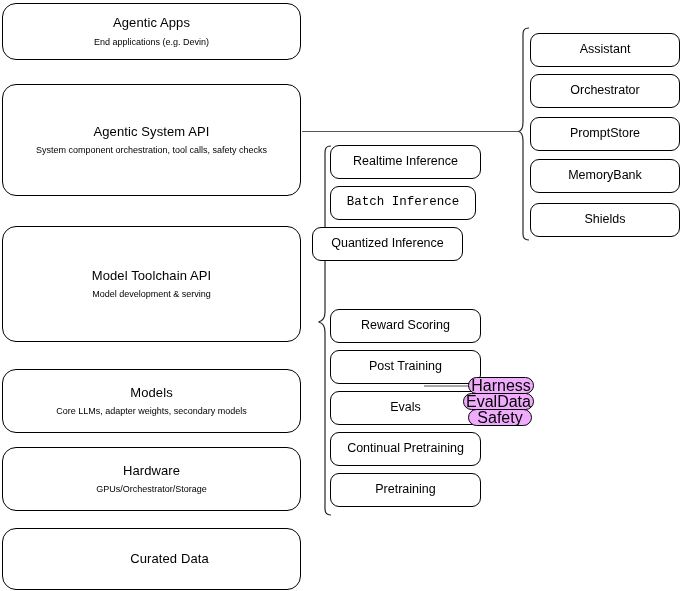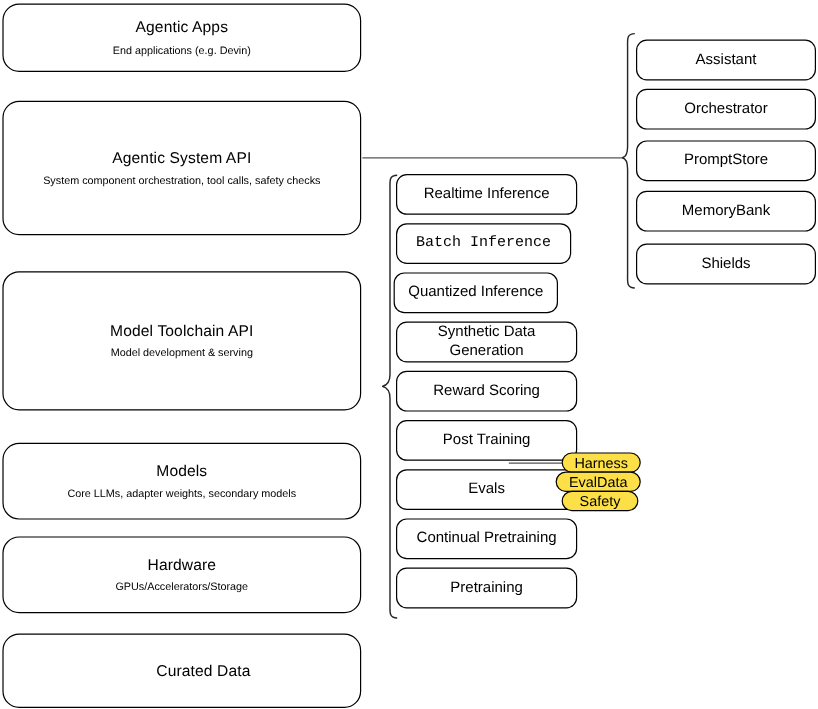--- a/index.html
+++ b/index.html
@@ -57,26 +57,26 @@
     height: 34px;
     padding: 0 6px;
   }
 
   
   .pill {
     position: absolute;
     box-sizing: border-box;
     border: 1px solid #000000;
     border-radius: 11px;
-    background: #fde047;
+    background: #f0abfc;
     height: 17px;
     display: flex;
     align-items: center;
     justify-content: center;
-    font-size: 12px;
+    font-size: 16px;
     line-height: 1;
     white-space: nowrap;
   }
 
   
   .connector-layer {
     position: absolute;
     left: 0;
     top: 0;
     width: 682px;
@@ -143,38 +143,35 @@
     <div class="sub">Model development &amp; serving</div>
   </div>
 
   <div class="node layer" style="left:2px; top:369px; width:299px; height:64px;">
     <div class="title">Models</div>
     <div class="sub">Core LLMs, adapter weights, secondary models</div>
   </div>
 
   <div class="node layer" style="left:2px; top:447px; width:299px; height:64px;align-items:center;">
     <div class="title">Hardware</div>
-    <div class="sub">GPUs/Accelerators/Storage</div>
+    <div class="sub">GPUs/Orchestrator/Storage</div>
   </div>
 
   <div class="node layer" style="left:2px; top:528px; width:299px; height:62px;padding-left:46px;">
     <div class="title">Curated Data</div>
   </div>
 
   <div class="node cap" style="left:330px; top:145px; width:151px;">
     <span>Realtime Inference</span>
   </div>
   <div class="node cap" style="left:330px; top:186px; width:146px;font-family:Liberation Mono, monospace;">
     <span>Batch Inference</span>
   </div>
-  <div class="node cap" style="left:328px; top:227px; width:137px;">
+  <div class="node cap" style="left:312px; top:227px; width:151px;">
     <span>Quantized Inference</span>
-  </div>
-  <div class="node cap" style="left:330px; top:268px; width:151px;">
-    <span>Synthetic Data Generation</span>
   </div>
   <div class="node cap" style="left:330px; top:309px; width:151px;">
     <span>Reward Scoring</span>
   </div>
   <div class="node cap" style="left:330px; top:350px; width:151px;">
     <span>Post Training</span>
   </div>
   <div class="node cap" style="left:330px; top:391px; width:151px;">
     <span>Evals</span>
   </div>

